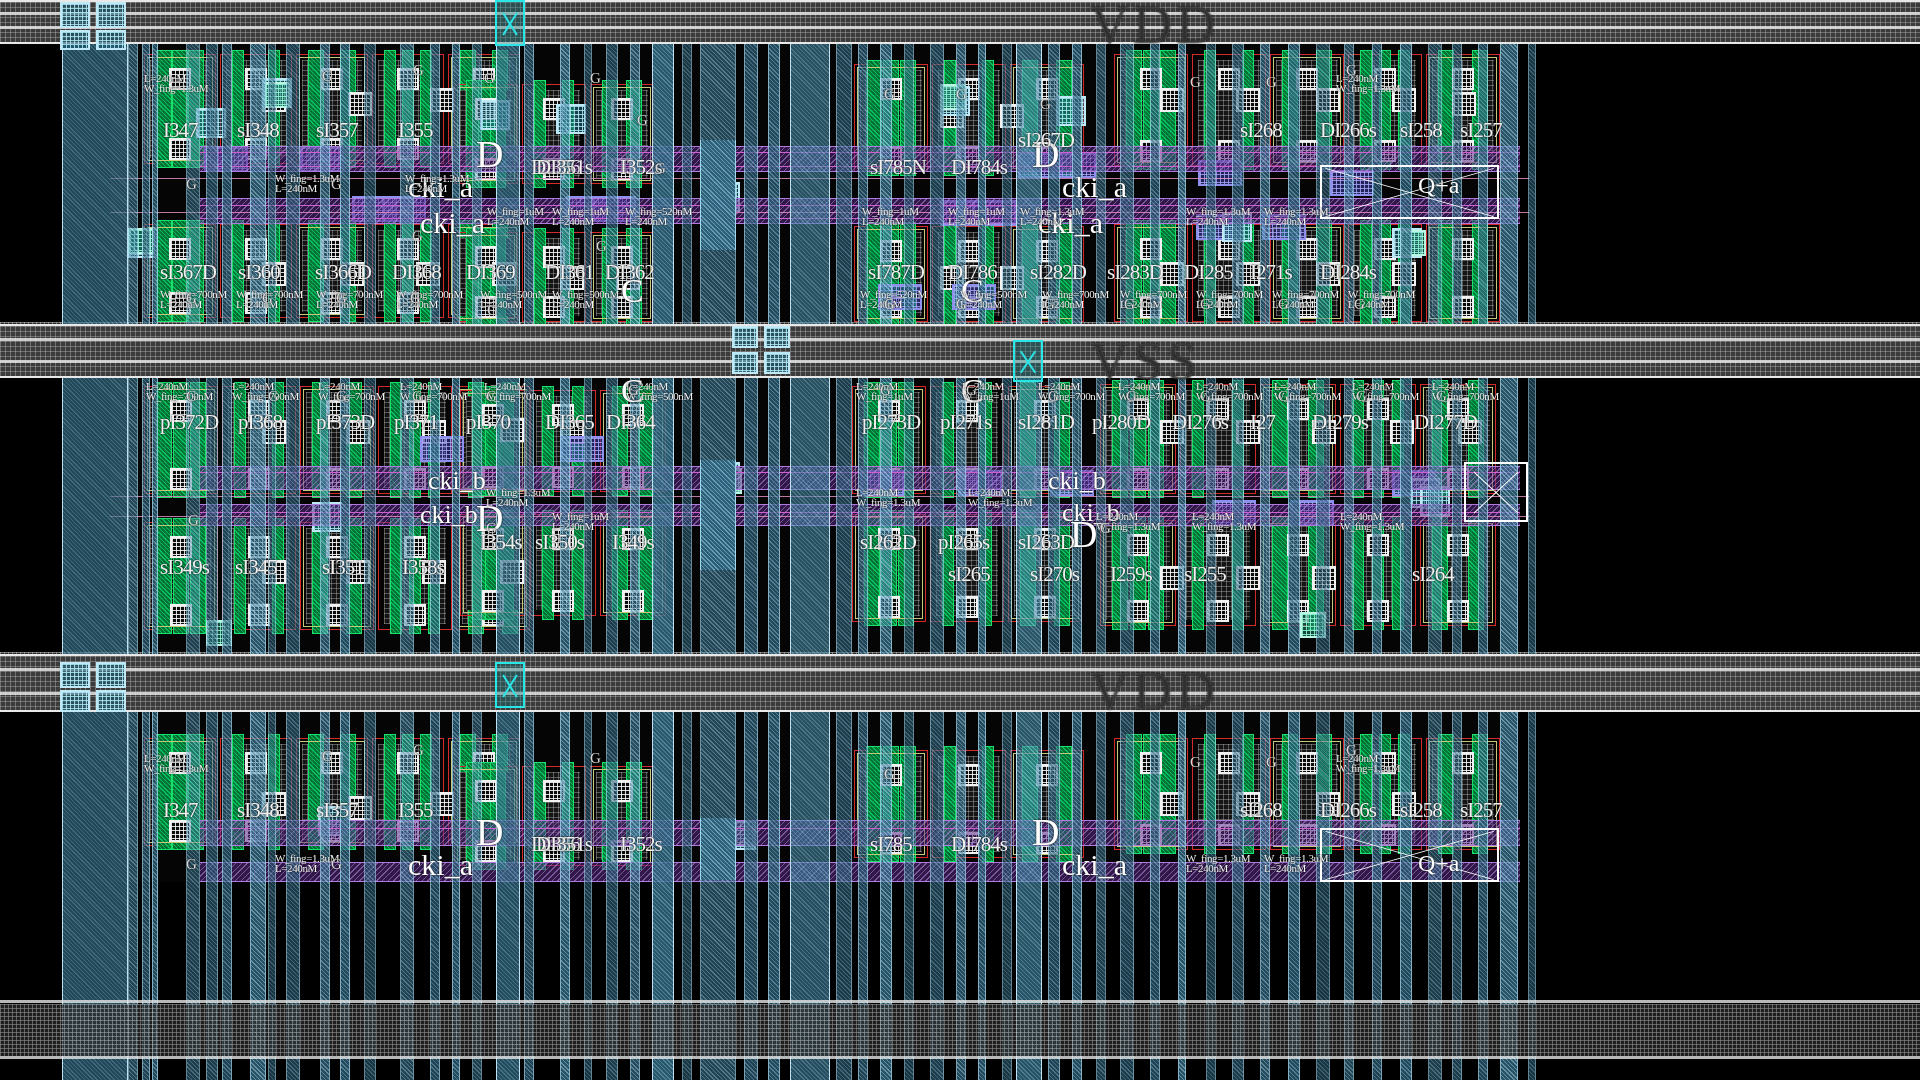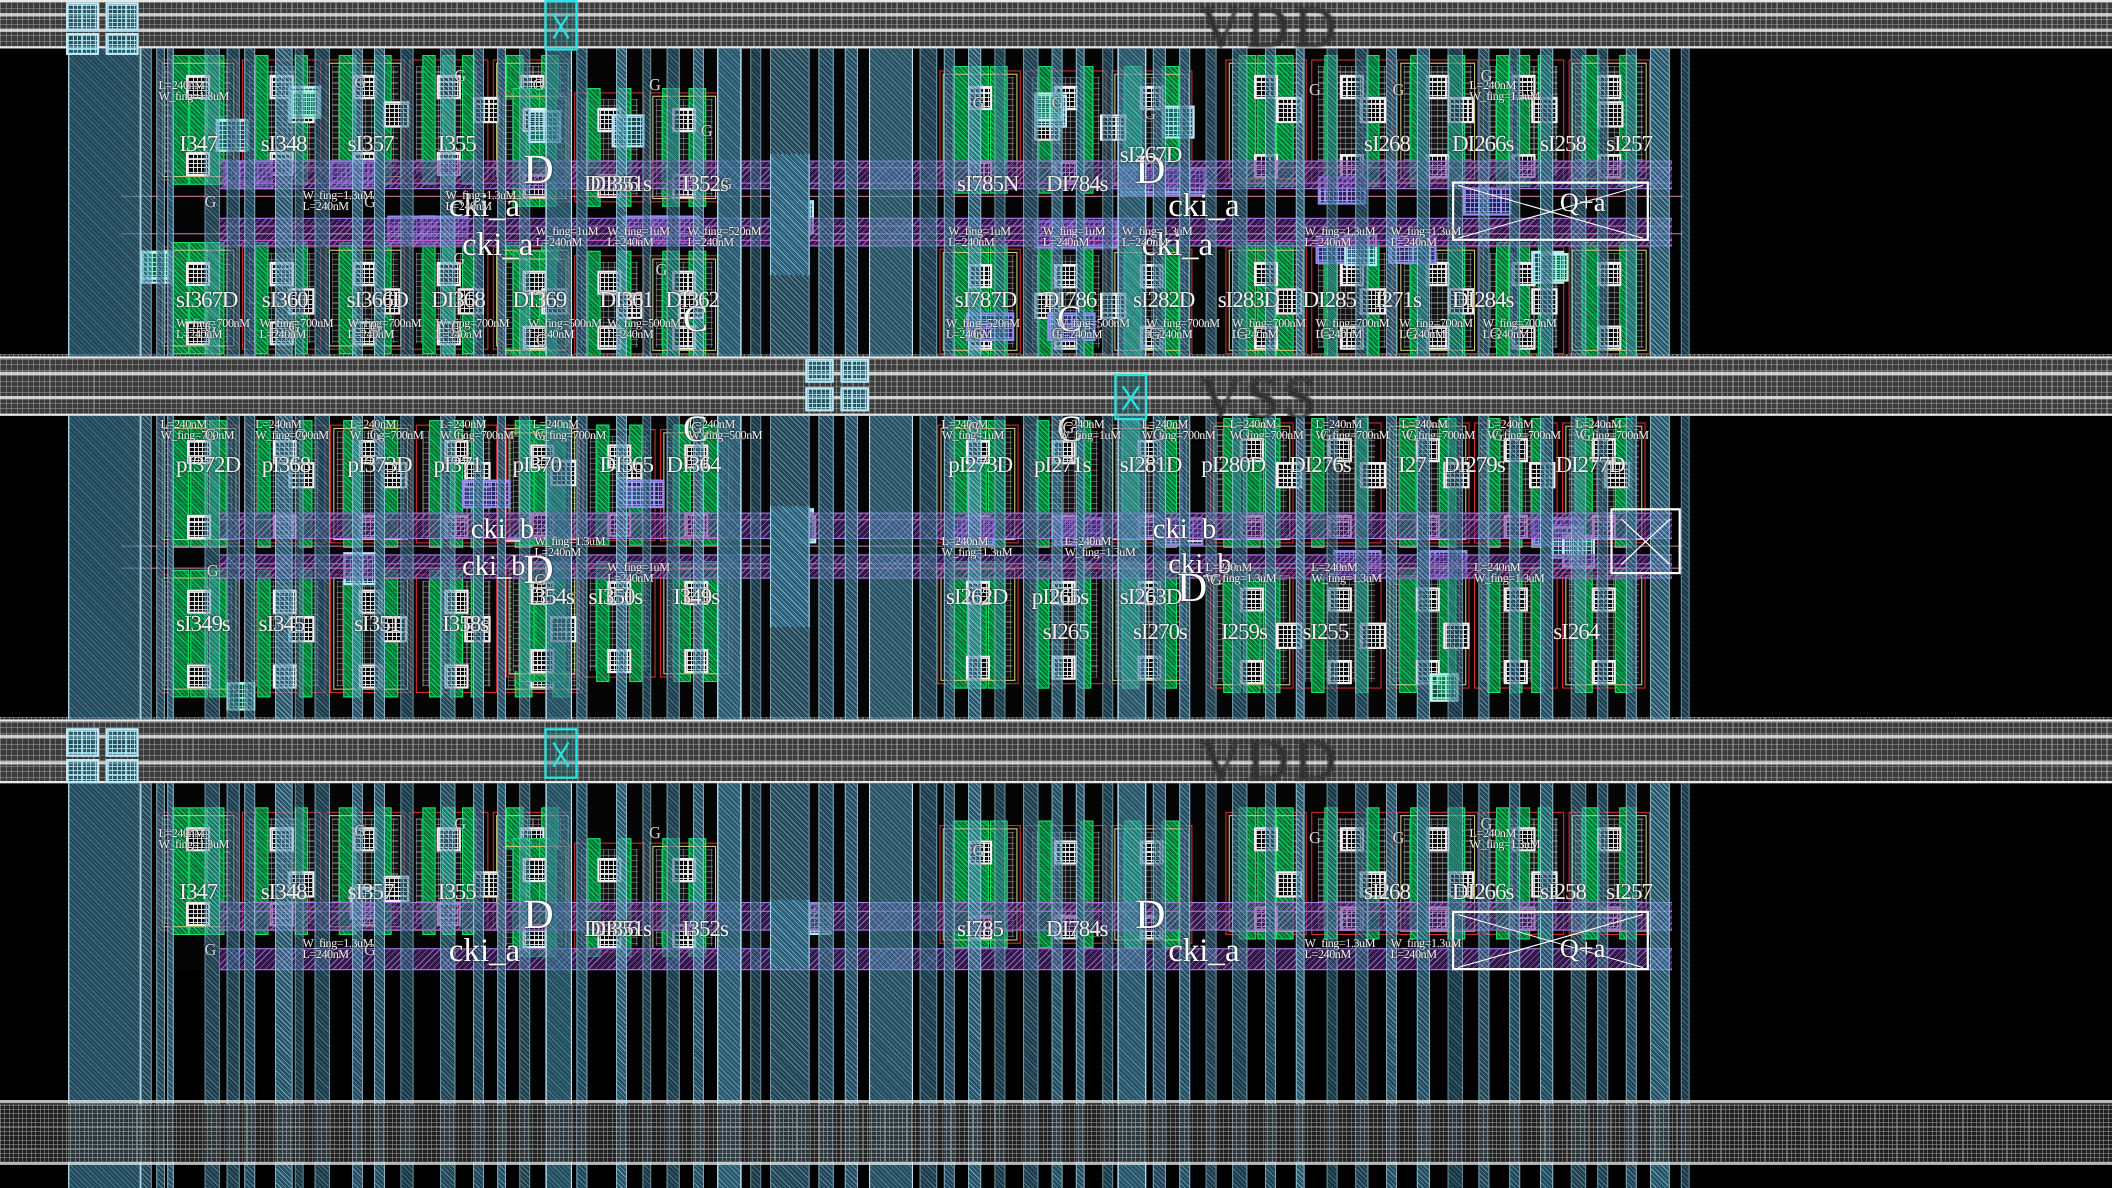--- a/index.html
+++ b/index.html
@@ -988,21 +988,21 @@
       <div class="lbl inst" style="left: 316px; top: 410px;">pI373D</div>
       <div class="lbl inst" style="left: 394px; top: 410px;">pI371</div>
       <div class="lbl inst" style="left: 466px; top: 410px;">pI370</div>
       <div class="lbl inst" style="left: 545px; top: 410px;">DI365</div>
       <div class="lbl inst" style="left: 606px; top: 410px;">DI364</div>
       <div class="lbl inst" style="left: 862px; top: 410px;">pI273D</div>
       <div class="lbl inst" style="left: 940px; top: 410px;">pI271s</div>
       <div class="lbl inst" style="left: 1018px; top: 410px;">sI281D</div>
       <div class="lbl inst" style="left: 1092px; top: 410px;">pI280D</div>
       <div class="lbl inst" style="left: 1172px; top: 410px;">DI276s</div>
-      <div class="lbl inst" style="left: 1250px; top: 410px; padding-left: 21px;">I27</div>
+      <div class="lbl inst" style="left: 1250px; top: 410px;">I27</div>
       <div class="lbl inst" style="left: 1312px; top: 410px;">DI279s</div>
       <div class="lbl inst" style="left: 1414px; top: 410px;">DI277D</div>
       <div class="lbl inst" style="left: 160px; top: 555px;">sI349s</div>
       <div class="lbl inst" style="left: 235px; top: 555px;">sI345</div>
       <div class="lbl inst" style="left: 322px; top: 555px;">sI351</div>
       <div class="lbl inst" style="left: 402px; top: 555px;">I358s</div>
       <div class="lbl inst" style="left: 480px; top: 530px;">I354s</div>
       <div class="lbl inst" style="left: 535px; top: 530px;">sI350s</div>
       <div class="lbl inst" style="left: 612px; top: 530px;">I349s</div>
       <div class="lbl inst" style="left: 860px; top: 530px;">sI262D</div>

